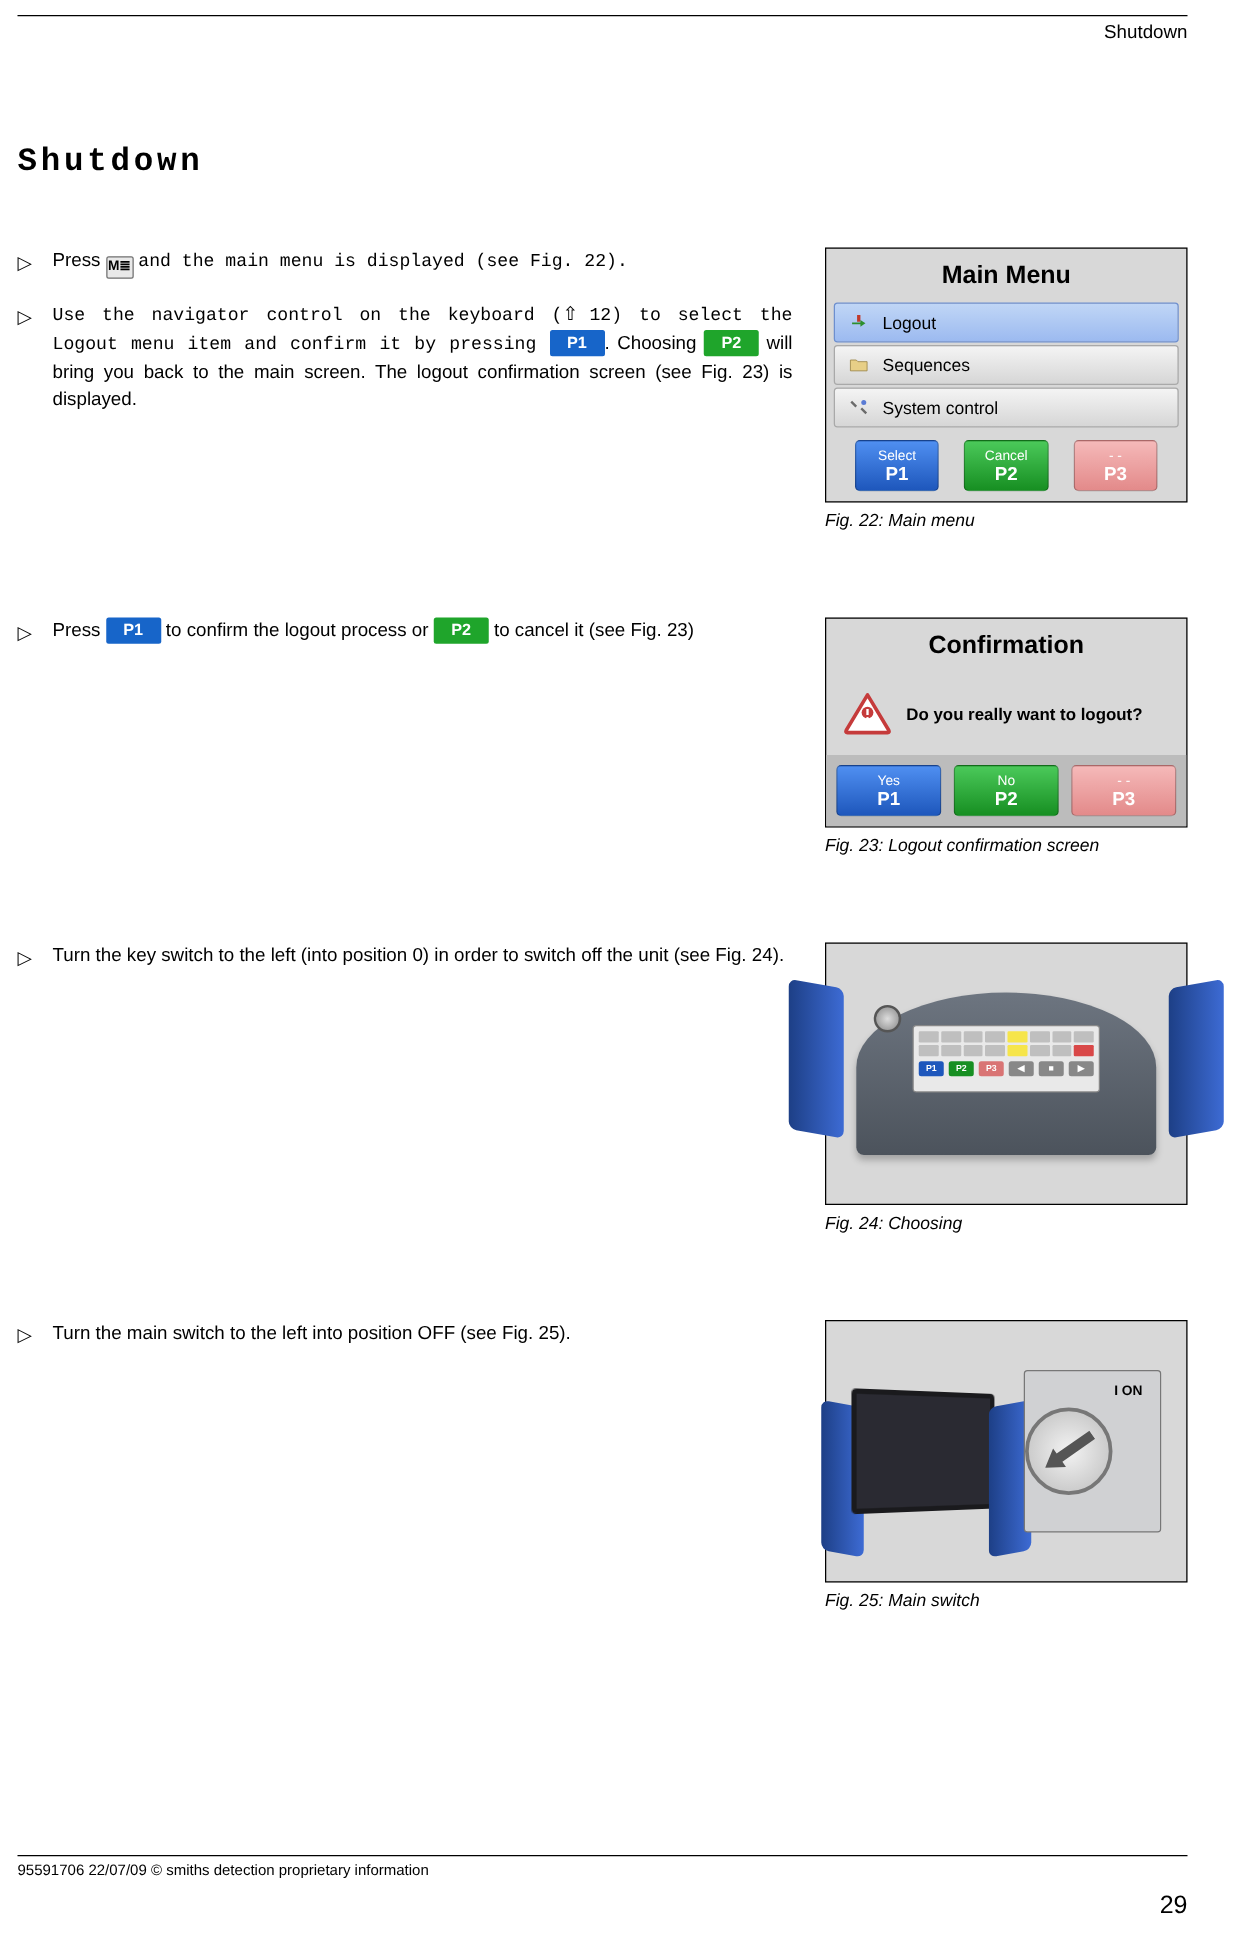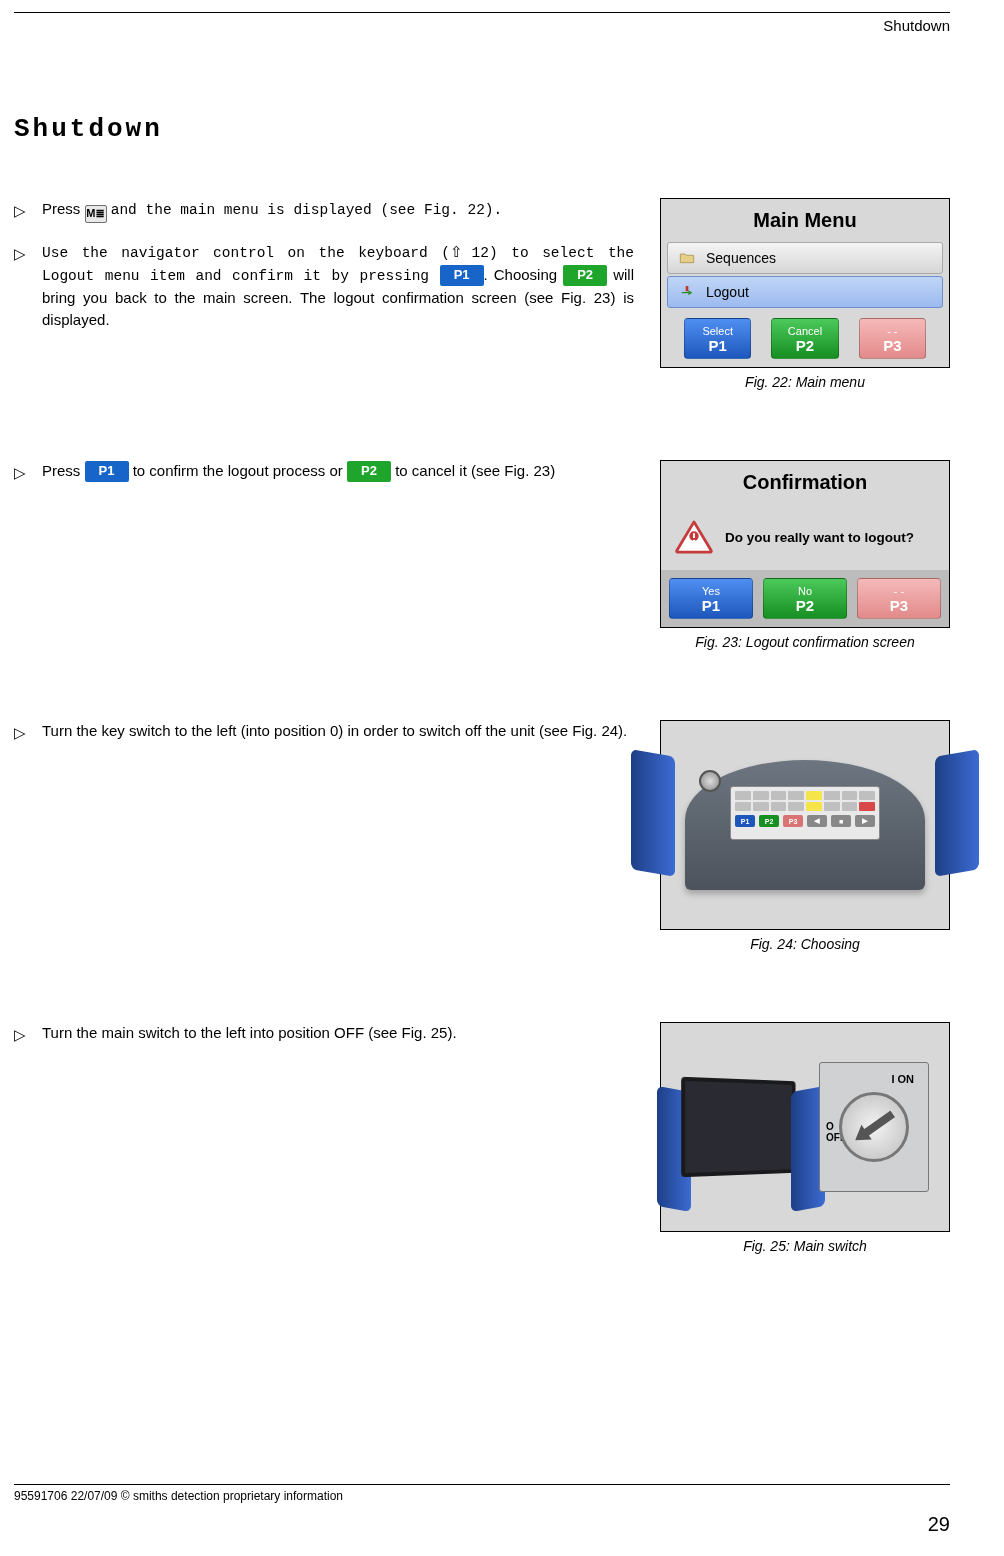--- a/index.html
+++ b/index.html
@@ -68,21 +68,20 @@
     width: 22px; height: 18px;
     border: 1px solid #6f6f6f;
     border-radius: 2px;
     background: #e9e9e9;
     font-size: 11px;
     font-weight: bold;
     vertical-align: -3px;
   }
   .up-icon { font-family: Arial; }
   .caption {
-    text-align: center;
     font-style: italic;
     font-size: 14px;
     margin-top: 6px;
   }
   
   .panel {
     border: 1px solid #000;
     background: #d8d8d8;
   }
   
@@ -169,21 +168,21 @@
     border-radius:4px; transform: perspective(400px) rotateY(18deg);
   }
   .mon-wing {
     position:absolute; top:10px; width:34px; height:120px;
     background: linear-gradient(90deg,#1d3f86,#3d6bd4); border-radius:6px;
   }
   .mon-wing.l { left:-24px; transform: skewY(10deg);}
   .mon-wing.r { right:-24px; transform: skewY(-10deg);}
   .switch-box {
     width:110px; height:130px; background:#d0d1d3; border:1px solid #777;
-    border-radius:3px; position:relative; display:flex; align-items:center; justify-content:center;
+    border-radius:3px; position:relative; display:flex; align-items:center; justify-content:flex-start;
   }
   .switch-knob {
     width:70px; height:70px; border-radius:50%;
     background: radial-gradient(#f3f3f3,#bcbcbc);
     border:3px solid #777; position:relative;
   }
   .switch-arrow {
     position:absolute; left:50%; top:50%; width:46px; height:18px;
     transform: translate(-50%,-50%) rotate(-35deg);
   }
@@ -223,36 +222,45 @@
         <span class="mono"> </span><span class="mono">12</span><span class="mono">) to select the </span>
         <span class="mono">Logout menu item and confirm it by pressing </span>
         <span class="key-btn k-blue">P1</span><span>. Choosing </span>
         <span class="key-btn k-green">P2</span><span> will bring you back to the main screen. The logout confirmation screen (see Fig. 23) is displayed.</span>
       </div>
     </div>
   </div>
   <div class="fig-col">
     <div class="panel">
       <div class="mm-title">Main Menu</div>
-      <div class="mm-row">
-        <span class="mm-ico">
-          <svg viewBox="0 0 24 24" width="16" height="16">
-              <path fill="#e7cf87" stroke="#9b8445" d="M2 6h7l2 2h11v11H2z"></path>
-            </svg>
-        </span>
-        <span>Sequences</span>
-      </div>
       <div class="mm-row sel">
         <span class="mm-ico">
           <svg viewBox="0 0 24 24" width="16" height="16">
               <path fill="#c0392b" d="M10 3h4v8h-4z"></path>
               <path fill="#2d8f2d" d="M14 13l6-4-6-4v3H4v2h10z" transform="translate(0 4)"></path>
             </svg>
         </span>
         <span>Logout</span>
+      </div>
+      <div class="mm-row">
+        <span class="mm-ico">
+          <svg viewBox="0 0 24 24" width="16" height="16">
+              <path fill="#e7cf87" stroke="#9b8445" d="M2 6h7l2 2h11v11H2z"></path>
+            </svg>
+        </span>
+        <span>Sequences</span>
+      </div>
+      <div class="mm-row">
+        <span class="mm-ico">
+          <svg viewBox="0 0 24 24" width="16" height="16">
+              <path fill="#6b6b6b" d="M4 4l6 6-2 2-6-6zM20 20l-6-6 2-2 6 6z"></path>
+              <circle cx="18" cy="6" r="3" fill="#5a7bd4"></circle>
+            </svg>
+        </span>
+        <span>System control</span>
       </div>
       <div class="btn-row">
         <div class="pbtn pb-blue">
           <span class="small">Select</span>
             <span class="big">P1</span>
         </div>
         <div class="pbtn pb-green">
           <span class="small">Cancel</span>
             <span class="big">P2</span>
         </div>

